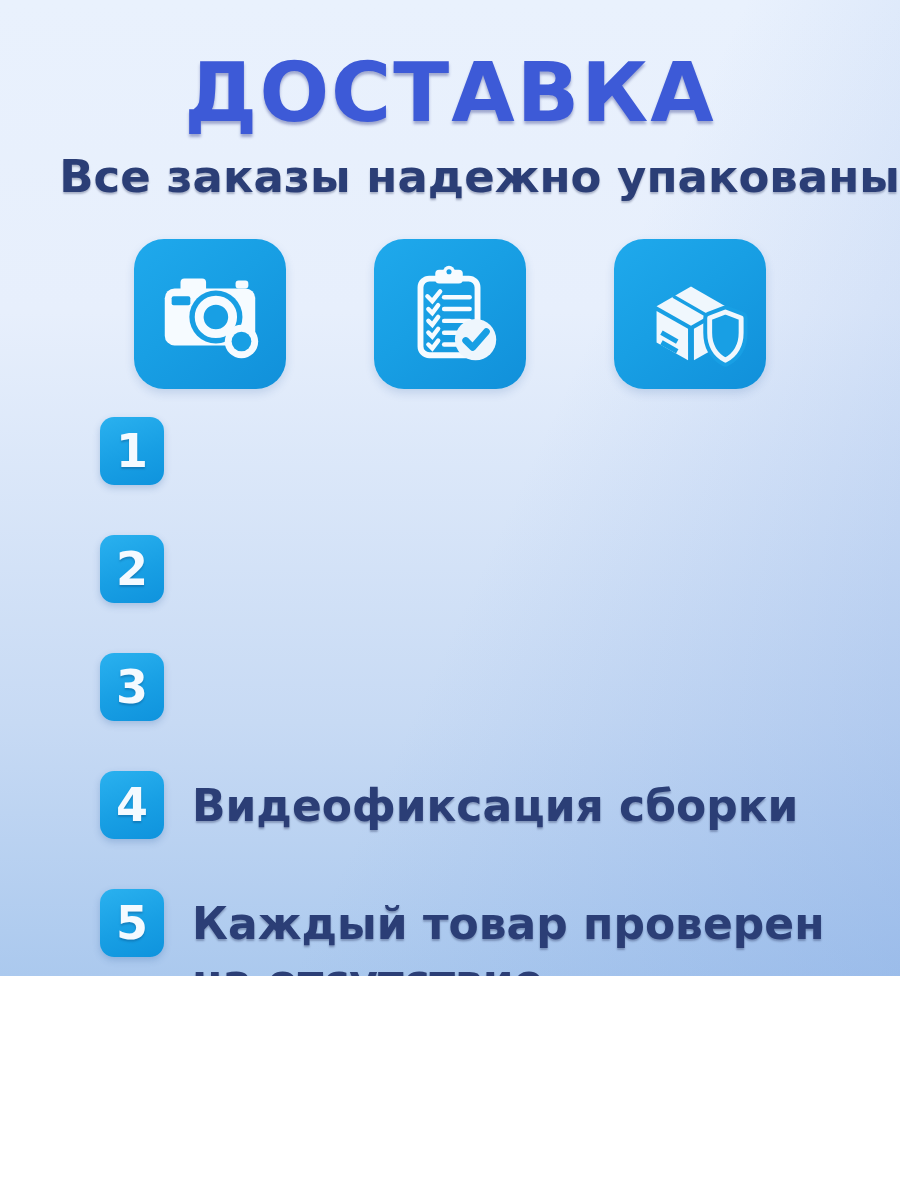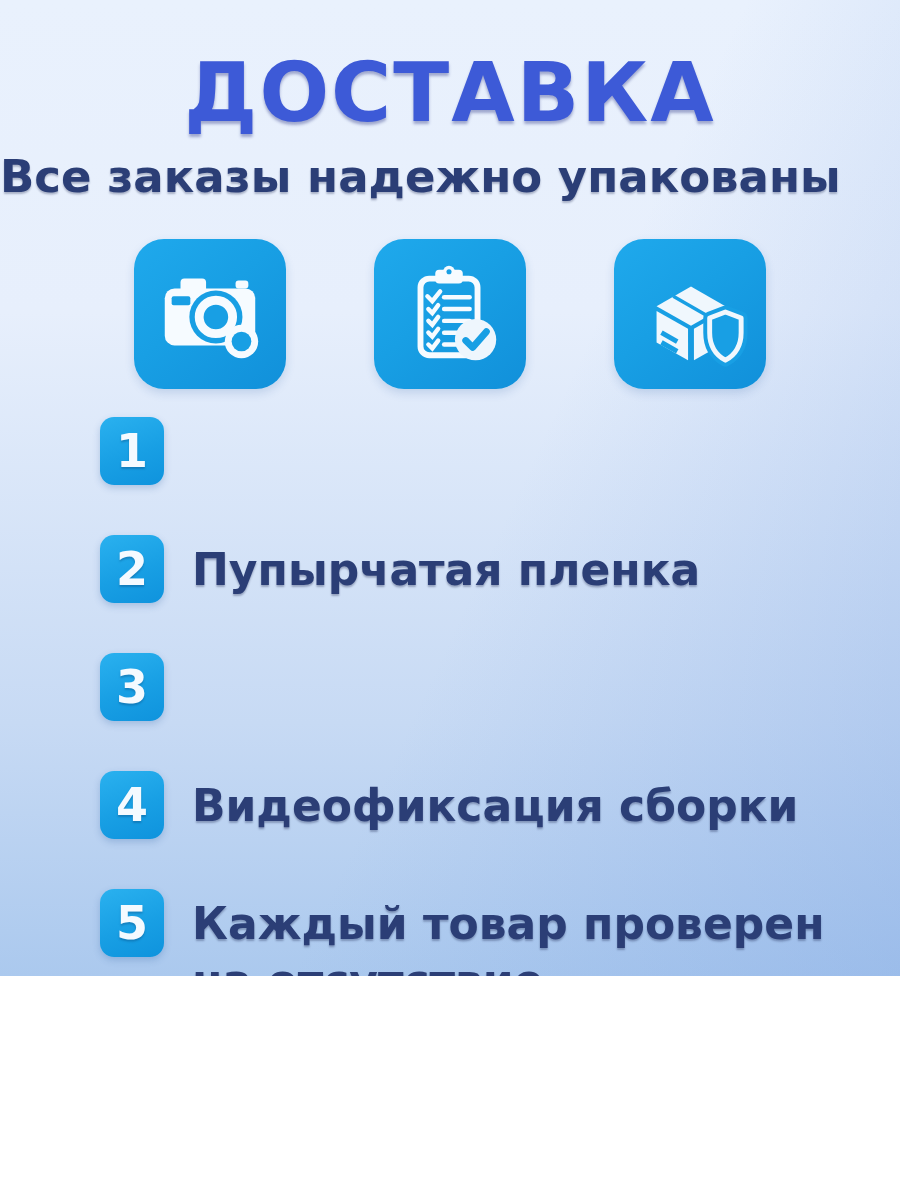--- a/index.html
+++ b/index.html
@@ -22,21 +22,21 @@
   .title{
     text-align:center;
     font-size:82px;
     font-weight:800;
     letter-spacing:2px;
     color:var(--accent-blue);
     text-shadow:0 3px 3px rgba(36,48,130,0.38);
     line-height:1.05;
   }
   .subtitle{
-    text-align:left;
+    text-align:right;
     margin-top:14px;
     font-size:45px;
     font-weight:700;
     color:var(--navy-text);
     text-shadow:0 2px 2px rgba(22,32,76,0.30);
   }
   .tiles{
     margin-top:36px;
     display:flex;
     justify-content:center;
@@ -146,21 +146,20 @@
   </div>
 
   <div class="list">
 
     <div class="item">
       <div class="badge">1</div>
     </div>
 
     <div class="item">
       <div class="badge">2</div>
-      <div class="item-text">Пупырчатая пленка</div>
     </div>
 
     <div class="item">
       <div class="badge">3</div>
     </div>
 
     <div class="item">
       <div class="badge">4</div>
       <div class="item-text">Видеофиксация сборки</div>
     </div>

